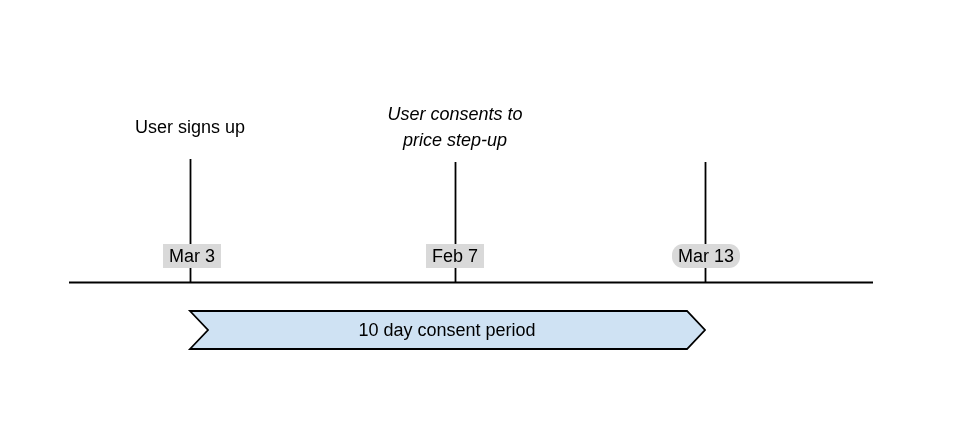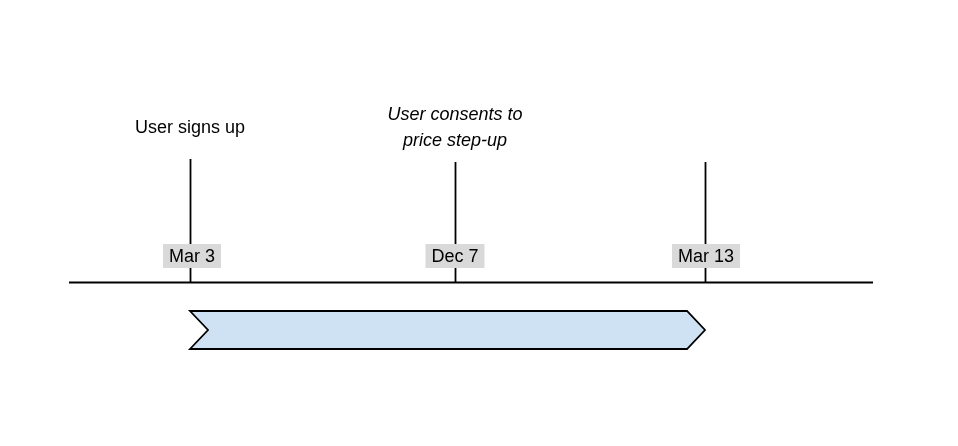--- a/index.html
+++ b/index.html
@@ -62,17 +62,18 @@
     <line x1="455.5" y1="162" x2="455.5" y2="282.5" stroke="#000000" stroke-width="1.8"></line>
     <line x1="705.5" y1="162" x2="705.5" y2="282.5" stroke="#000000" stroke-width="1.8"></line>
 
     <polygon points="190,311 687,311 705,330 687,349 190,349 208,330" fill="#cfe2f3" stroke="#000000" stroke-width="1.8" stroke-linejoin="miter"></polygon>
   </svg>
 
   <div class="event-label" style="left:190px; top:127px;">User signs up</div>
   <div class="event-label" style="left:455px; top:127px;font-style:italic;">User consents to price step-up</div>
 
   <div class="date-label" style="left:192px; top:256px;">Mar 3</div>
-  <div class="date-label" style="left:455px; top:256px;">Dec 7</div>
-  <div class="date-label" style="left:706px; top:256px;">Mar 13</div>
+  <div class="date-label" style="left:455px; top:256px;">Feb 7</div>
+  <div class="date-label" style="left:706px; top:256px;border-radius:11px;">Mar 13</div>
 
+  <div class="period-text">10 day consent period</div>
 
 </div>
 
 </body></html>

